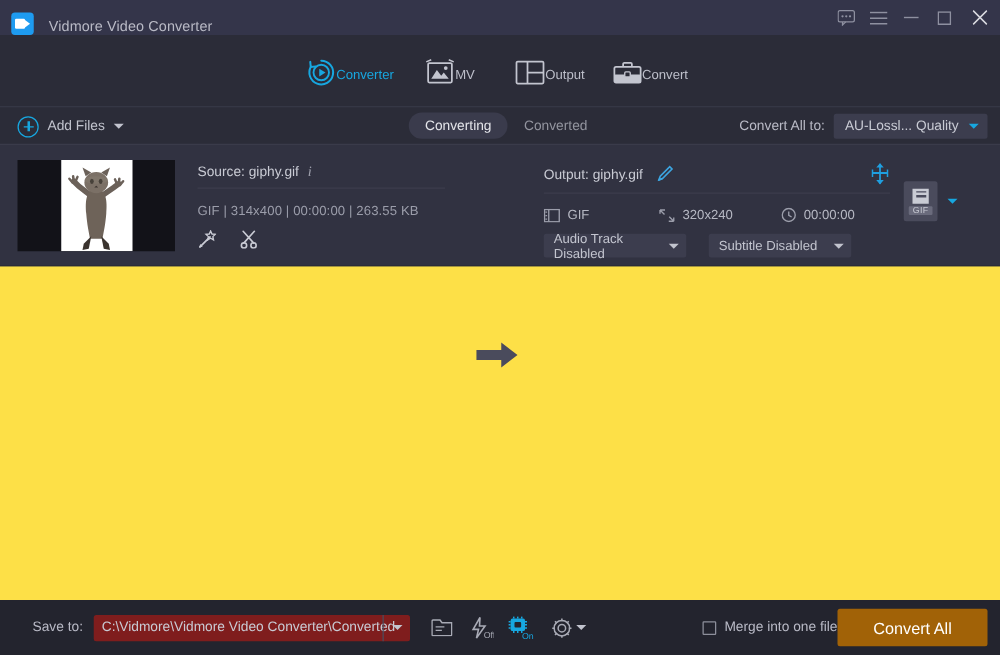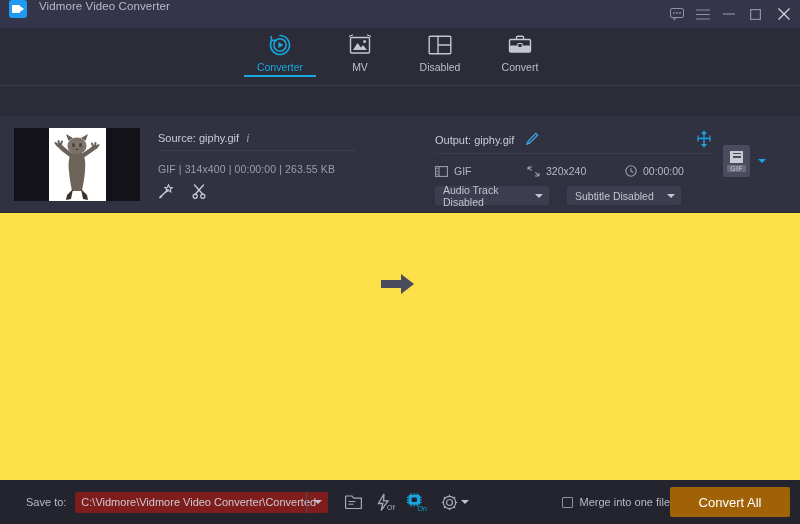--- a/index.html
+++ b/index.html
@@ -14,21 +14,21 @@
     position: relative;
     width: 800px; height: 524px;
     background: #2b2c38;
   }
 
   
   .titlebar {
     position: absolute; top: 0; left: 0;
     width: 800px; height: 28px;
     background: #34354a;
-    display: flex; align-items: flex-start;
+    display: flex; align-items: flex-end;
   }
   .app-logo {
     width: 18px; height: 18px; margin-left: 9px;
     background: #1e9bf0; border-radius: 3px;
     position: relative; flex: none;
   }
   .app-logo::before {
     content: ""; position: absolute;
     left: 3px; top: 5px; width: 8px; height: 8px;
     background: #fff; border-radius: 1px;
@@ -62,22 +62,22 @@
     position: absolute; top: 28px; left: 0;
     width: 800px; height: 58px;
     background: #2b2c38;
     border-bottom: 1px solid #3a3b4a;
   }
   .tabs {
     position: absolute; left: 240px; top: 0;
     display: flex;
   }
   .tab {
-    width: 80px; height: 48px;
-    display: flex; flex-direction: column;
+    width: 80px; height: 60px;
+    display: flex; flex-direction: row;
     align-items: center; justify-content: center;
     color: #bdbfca; font-size: 10.5px;
     position: relative;
   }
   .tab .ticon { height: 26px; display: flex; align-items: center; }
   .tab .tlabel { margin-top: 3px; }
   .tab.active { color: #17a7e0; }
   .tab.active::after {
     content: ""; position: absolute;
     bottom: -1px; left: 4px; right: 4px;
@@ -368,38 +368,60 @@
         <span class="tlabel">MV</span>
       </div>
 
       <div class="tab">
         <span class="ticon">
           <svg width="24" height="20" viewBox="0 0 24 20">
             <rect x="1.2" y="1.2" width="21.6" height="17.6" rx="1" fill="none" stroke="#c3c5cf" stroke-width="1.4"></rect>
             <path d="M10 1.2 L10 18.8 M10 10 L22.8 10" stroke="#c3c5cf" stroke-width="1.4"></path>
           </svg>
         </span>
-        <span class="tlabel">Disabled</span>
+        <span class="tlabel">Output</span>
       </div>
 
       <div class="tab">
         <span class="ticon">
           <svg width="24" height="21" viewBox="0 0 24 21">
             <path d="M8.5 5.5 L8.5 3.2 a1 1 0 0 1 1 -1 L14.5 2.2 a1 1 0 0 1 1 1 L15.5 5.5" fill="none" stroke="#c3c5cf" stroke-width="1.4"></path>
             <rect x="1.5" y="5.5" width="21" height="12.5" rx="1.3" fill="none" stroke="#c3c5cf" stroke-width="1.4"></rect>
             <rect x="1.5" y="11.5" width="21" height="6.5" rx="1" fill="#c3c5cf"></rect>
             <rect x="9.8" y="9.5" width="4.4" height="4" rx="0.8" fill="#2b2c38" stroke="#c3c5cf" stroke-width="1.1"></rect>
           </svg>
         </span>
         <span class="tlabel">Convert</span>
       </div>
 
     </div>
   </div>
 
+  <div class="subbar">
+
+    <div class="addfiles">
+      <span class="plus-circle"></span>
+      <span class="lbl">Add Files</span>
+      <span class="caret"></span>
+    </div>
+
+    <div class="segmented">
+      <div class="seg on">Converting</div>
+      <div class="seg">Converted</div>
+    </div>
+
+    <div class="convall">
+      <span class="lbl">Convert All to:</span>
+      <div class="quality-select">
+        <span>AU-Lossl... Quality</span>
+        <span class="caret blue"></span>
+      </div>
+    </div>
+
+  </div>
 
   <div class="filelist">
     <div class="file-row">
 
       <div class="thumb">
         <div class="inner">
           <svg class="cat" width="50" height="68" viewBox="0 0 50 68">
 
             <path d="M24 26 L11 16 L7 12" stroke="#6b6159" stroke-width="4.5" fill="none" stroke-linecap="round"></path>
             <path d="M26 26 L39 17 L43 14" stroke="#6b6159" stroke-width="4.5" fill="none" stroke-linecap="round"></path>

